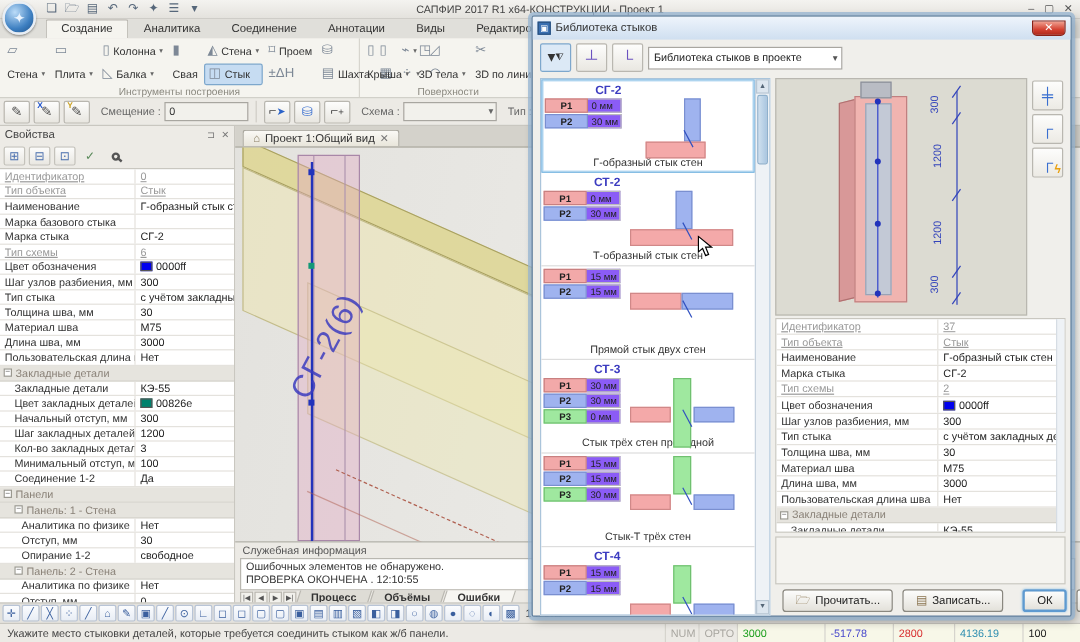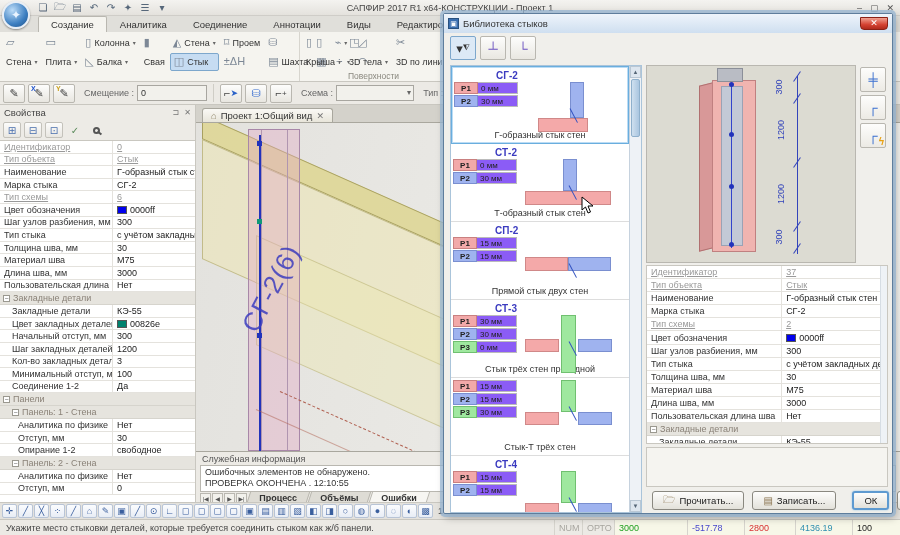--- a/index.html
+++ b/index.html
@@ -145,21 +145,21 @@
 
   
   .liblist { width:192px; border:1px solid #aac4da; background:#fff; display:flex; min-height:0;}
   .libcol { flex:1; overflow:hidden; }
   .lib-item { height:78px; border-bottom:1px solid #ddd; position:relative; display:flex; flex-direction:column; padding:2px 2px 1px;}
   .lib-item.selected { border:1px solid #6aaede; box-shadow:inset 0 0 0 1px #bcdcf4; }
   .lib-mark { color:#3b3bc0; font-size:10px; font-weight:bold; padding:1px 0 1px 42px; }
   .lib-flex { display:flex; flex:1; }
   .ptable { width:64px; display:flex; flex-direction:column; gap:1px; }
   .prow2 { display:flex; height:12px; }
-  .pbadge { width:24px; display:flex; align-items:center; justify-content:center; font-size:8px; font-weight:bold;
+  .pbadge { width:36px; display:flex; align-items:center; justify-content:center; font-size:8px; font-weight:bold;
     border:1px solid #888; color:#222;}
   .pbadge.p { background:#f2a9a9; border-color:#c98080; }
   .pbadge.b { background:#9fb3ef; border-color:#7a8fd0; }
   .pbadge.g { background:#9fe89f; border-color:#70c070; }
   .pval { flex:1; border:1px solid #bbb; border-left:none; background:#8b5cf6; font-size:8px; display:flex; align-items:center; padding-left:3px; color:#222;}
   .diagram { position:relative; flex:1; margin-left:6px; }
   .drect { position:absolute; border:1px solid; }
   .drect.p { background:#f4a9a9; border-color:#d08888; }
   .drect.b { background:#9fb3ef; border-color:#7a8fd0; }
   .drect.g { background:#9fe89f; border-color:#70c070; }
@@ -308,20 +308,21 @@
             <span class="ric">⁘</span>
             <span class="arrow">▾</span>
           </div>
           <div class="rbtn">
             <span class="ric">◿</span>
           </div>
           <div class="rbtn">
             <span class="ric">◠</span>
           </div>
         </div>
+      <div class="glabel">Инструменты построения</div>
     </div>
     <div class="rgroup" style="width:148px">
       <div class="rcells" id="g2cells">
           <div class="rbtn">
             <span class="ric">▯</span>
           </div>
           <div class="rbtn">
             <span>Крыша</span>
             <span class="arrow">▾</span>
           </div>
@@ -390,20 +391,26 @@
         <div class="prow muted">
           <div class="pl">Тип объекта</div>
           <div class="pv">
             <span>Стык</span>
           </div>
         </div>
         <div class="prow">
           <div class="pl">Наименование</div>
           <div class="pv">
             <span>Г-образный стык стен</span>
+          </div>
+        </div>
+        <div class="prow">
+          <div class="pl">Марка базового стыка</div>
+          <div class="pv">
+            <span></span>
           </div>
         </div>
         <div class="prow">
           <div class="pl">Марка стыка</div>
           <div class="pv">
             <span>СГ-2</span>
           </div>
         </div>
         <div class="prow muted">
           <div class="pl">Тип схемы</div>
@@ -641,20 +648,23 @@
   <div class="dialog">
     <div class="dlg-title">
       <span class="dlg-ic">▣</span>
       <span>Библиотека стыков</span>
       <span class="dlg-close">✕</span>
     </div>
     <div class="dlg-toolbar">
       <div class="dtb pressed">▾<span style="font-size:8px;color:#333">⧨</span></div>
       <div class="dtb">┴</div>
       <div class="dtb">└</div>
+      <div class="dcombo">
+        <span>Библиотека стыков в проекте</span>
+      </div>
     </div>
     <div class="dlg-body">
 
       <div class="liblist">
         <div class="libcol" id="libCol">
             <div class="lib-item selected">
               <div class="lib-mark">СГ-2</div>
               <div class="lib-flex">
                 <div class="ptable">
                   <div class="prow2">
@@ -689,21 +699,20 @@
                 </div>
                 <div class="diagram">
                   <div class="drect b" style="left: 40px; top: 0px; width: 14px; height: 32px;"></div>
                   <div class="drect p" style="left: 2px; top: 32px; width: 86px; height: 14px;"></div>
                   <div class="dline" style="left: 46px; top: 26px; transform: rotate(62deg);"></div>
                 </div>
               </div>
               <div class="lib-cap">Т-образный стык стен</div>
             </div>
             <div class="lib-item">
-              <div class="lib-mark">СП-2</div>
               <div class="lib-flex">
                 <div class="ptable">
                   <div class="prow2">
                     <span class="pbadge p">P1</span>
                     <span class="pval">15 мм</span>
                   </div>
                   <div class="prow2">
                     <span class="pbadge b">P2</span>
                     <span class="pval">15 мм</span>
                   </div>

